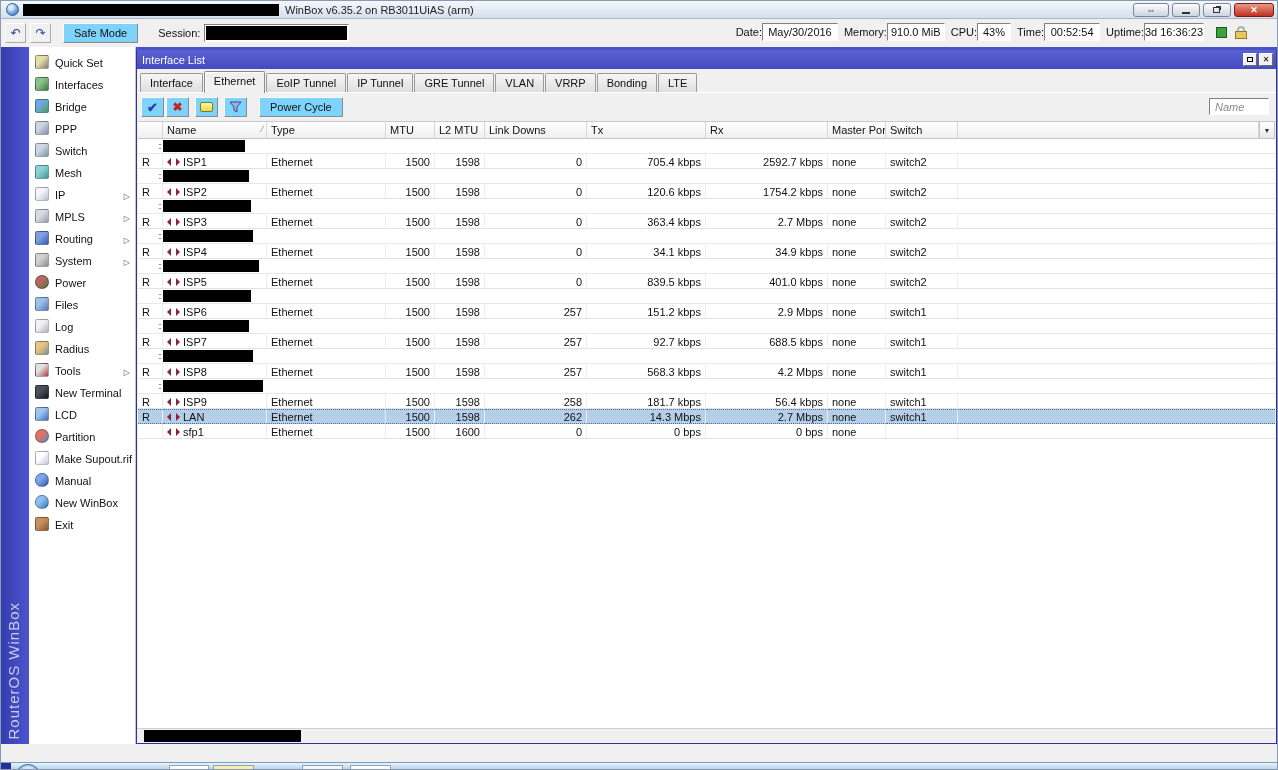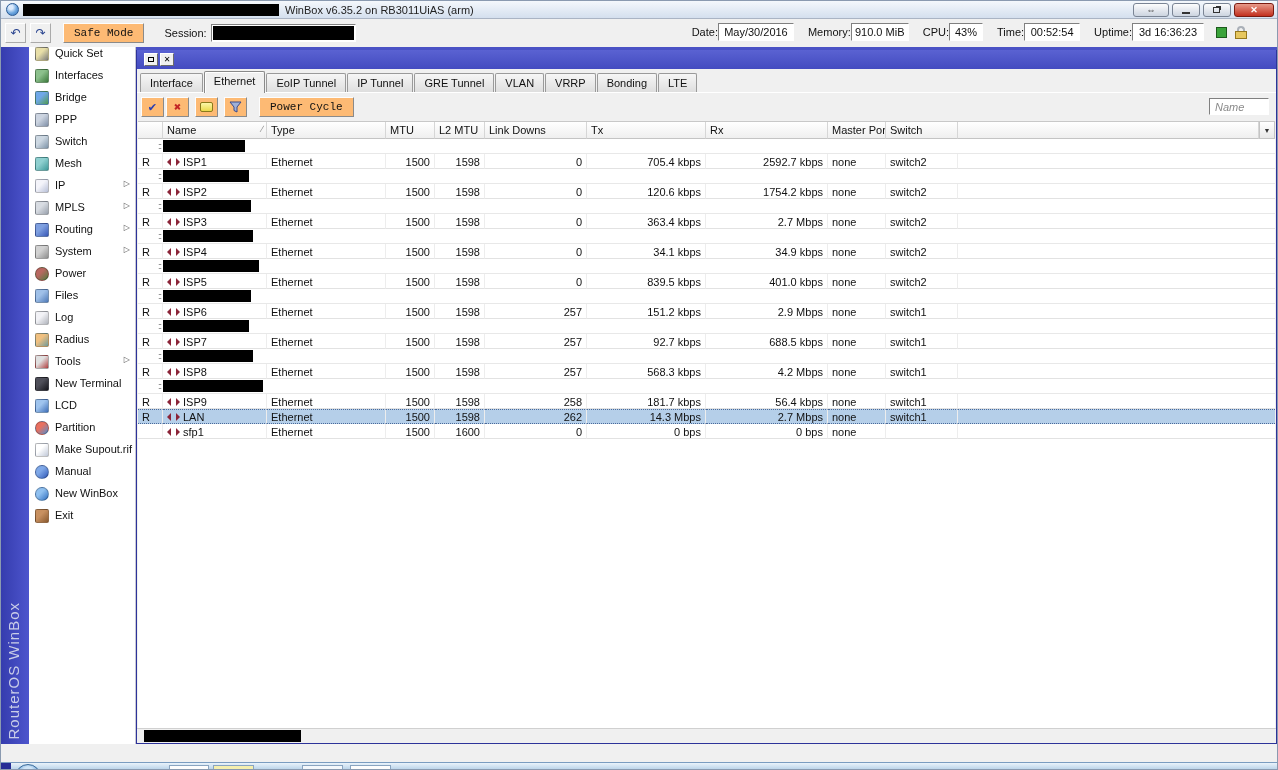--- a/index.html
+++ b/index.html
@@ -20,40 +20,40 @@
   .wc-restore { width:28px; } .wc-restore i { display:block; width:7px; height:6px; border:1px solid #333; box-shadow:2px -2px 0 -1px #333; margin-left:-2px; }
   .wc-close { width:40px; background:linear-gradient(#e89a8a,#c22f1e); border-color:#7a1a10; color:#fff; font-weight:bold; }
 
   
   .menubar { height:20px; background:#f0f0f0; display:flex; align-items:center; padding-left:4px; border-bottom:1px solid #e0e0e0; }
   .menu-item { padding:2px 9px; }
 
   
   .toolbar { height:28px; background:#f0f0f0; display:flex; align-items:center; position:relative; }
   .tb-sq { width:21px; height:20px; margin-left:4px; border:1px solid #aaa; border-top-color:#fff; border-left-color:#fff; background:#f0f0f0; display:flex; align-items:center; justify-content:center; color:#26418e; font-size:12px; }
-  .btn3d { border:1px solid #8a8a8a; border-top-color:#fdfdfd; border-left-color:#fdfdfd; background:#fdba74;font-family:Liberation Mono, monospace; }
+  .btn3d { border:1px solid #8a8a8a; border-top-color:#fdfdfd; border-left-color:#fdfdfd; background:#7dd3fc; }
   .safe-mode { height:20px; margin-left:12px; padding:0 10px; display:flex; align-items:center; }
   .sess-label { margin-left:20px; margin-right:4px; }
   .sunken { border:1px solid #808080; border-bottom-color:#fff; border-right-color:#fff; background:#fff; height:18px; display:flex; align-items:center; justify-content:center; }
   .sess-field { width:145px; padding:1px; }
   .sess-field .redact { width:100%; height:100%; }
   .status-right { position:absolute; right:30px; top:4px; display:flex; align-items:center; gap:4px; }
-  .sf-label { margin-left:14px; }
+  .sf-label { margin-left:6px; }
   .sf-val { padding:0 12px; white-space:nowrap; }
   .green-ind { width:11px; height:11px; background:#3aa33a; border:1px solid #1c5a1c; margin-left:8px; }
   .lock { position:relative; width:12px; height:13px; margin-left:4px; }
   .lock .shackle { position:absolute; top:0; left:2px; width:8px; height:7px; border:2px solid #aab0b8; border-bottom:none; border-radius:4px 4px 0 0; }
   .lock .body { position:absolute; bottom:0; width:12px; height:8px; background:#e7c75f; border:1px solid #96781e; }
 
   
   .main { display:flex; height:697px; }
   .blue-strip { width:28px; background:linear-gradient(90deg,#353cae,#4d55cd); position:relative; }
   .brand { position:absolute; bottom:4px; left:4px; writing-mode:vertical-rl; transform:rotate(180deg); color:#c9cde8; font-size:15px; letter-spacing:1px; white-space:nowrap; }
   .sidebar { width:107px; background:#fff; border-right:1px solid #c8c8d4; overflow:hidden; }
-  .sb-item { height:22px; display:flex; align-items:flex-start; padding-left:6px; position:relative; }
+  .sb-item { height:22px; display:flex; align-items:flex-end; padding-left:6px; position:relative; }
   .sb-icon { width:14px; height:14px; border-radius:2px; margin-right:6px; flex:none; border:1px solid rgba(0,0,0,.25); }
   .sb-icon.circle { border-radius:50%; }
   .sb-arrow { position:absolute; right:5px; color:#555; font-size:8px; }
 
   
   .mdi { flex:1; background:#4a52c5; padding-top:3px; }
   .iface-win { height:694px; background:#f0f0f0; border:1px solid #2d339a; border-top:none; display:flex; flex-direction:column; position:relative; }
   .iw-titlebar { height:19px; background:linear-gradient(#5a62d2,#434bc0); color:#fff; display:flex; align-items:center; padding:0 3px 0 5px; }
   .iw-title { flex:1; }
   .iw-btn { width:14px; height:13px; margin-left:2px; background:#f0f0f0; border:1px solid #fff; border-right-color:#6a6a6a; border-bottom-color:#6a6a6a; display:flex; align-items:center; justify-content:center; font-size:8px; color:#000; }
@@ -141,21 +141,21 @@
       <span id="status-fields" style="display:flex;align-items:center;">
           <span class="sf-label">Date:</span>
           <span class="sunken sf-val" style="width: 76px;">May/30/2016</span>
           <span class="sf-label">Memory:</span>
           <span class="sunken sf-val" style="width: 58px;">910.0 MiB</span>
           <span class="sf-label">CPU:</span>
           <span class="sunken sf-val" style="width: 34px;">43%</span>
           <span class="sf-label">Time:</span>
           <span class="sunken sf-val" style="width: 56px;">00:52:54</span>
           <span class="sf-label">Uptime:</span>
-          <span class="sunken sf-val" style="width: 72px;">3d 16:36:23</span>
+          <span class="sunken sf-val" style="width: 60px;">3d 16:36:23</span>
         </span>
       <div class="green-ind"></div>
       <div class="lock">
           <div class="shackle"></div>
           <div class="body"></div>
         </div>
     </div>
   </div>
 
   <div class="main">
@@ -256,20 +256,21 @@
         <div class="sb-item">
           <span class="sb-icon" style="background: linear-gradient(135deg, rgb(200, 144, 96) 40%, rgb(138, 90, 48));"></span>
           <span>Exit</span>
         </div>
       </div>
 
     <div class="mdi">
       <div class="iface-win">
 
         <div class="iw-titlebar">
+          <span class="iw-title">Interface List</span>
           <div class="iw-btn iw-restore">
               <i></i>
             </div>
           <div class="iw-btn">✕</div>
         </div>
 
         <div class="tabs" id="tabs">
             <div class="tab">Interface</div>
             <div class="tab active">Ethernet</div>
             <div class="tab">EoIP Tunnel</div>

